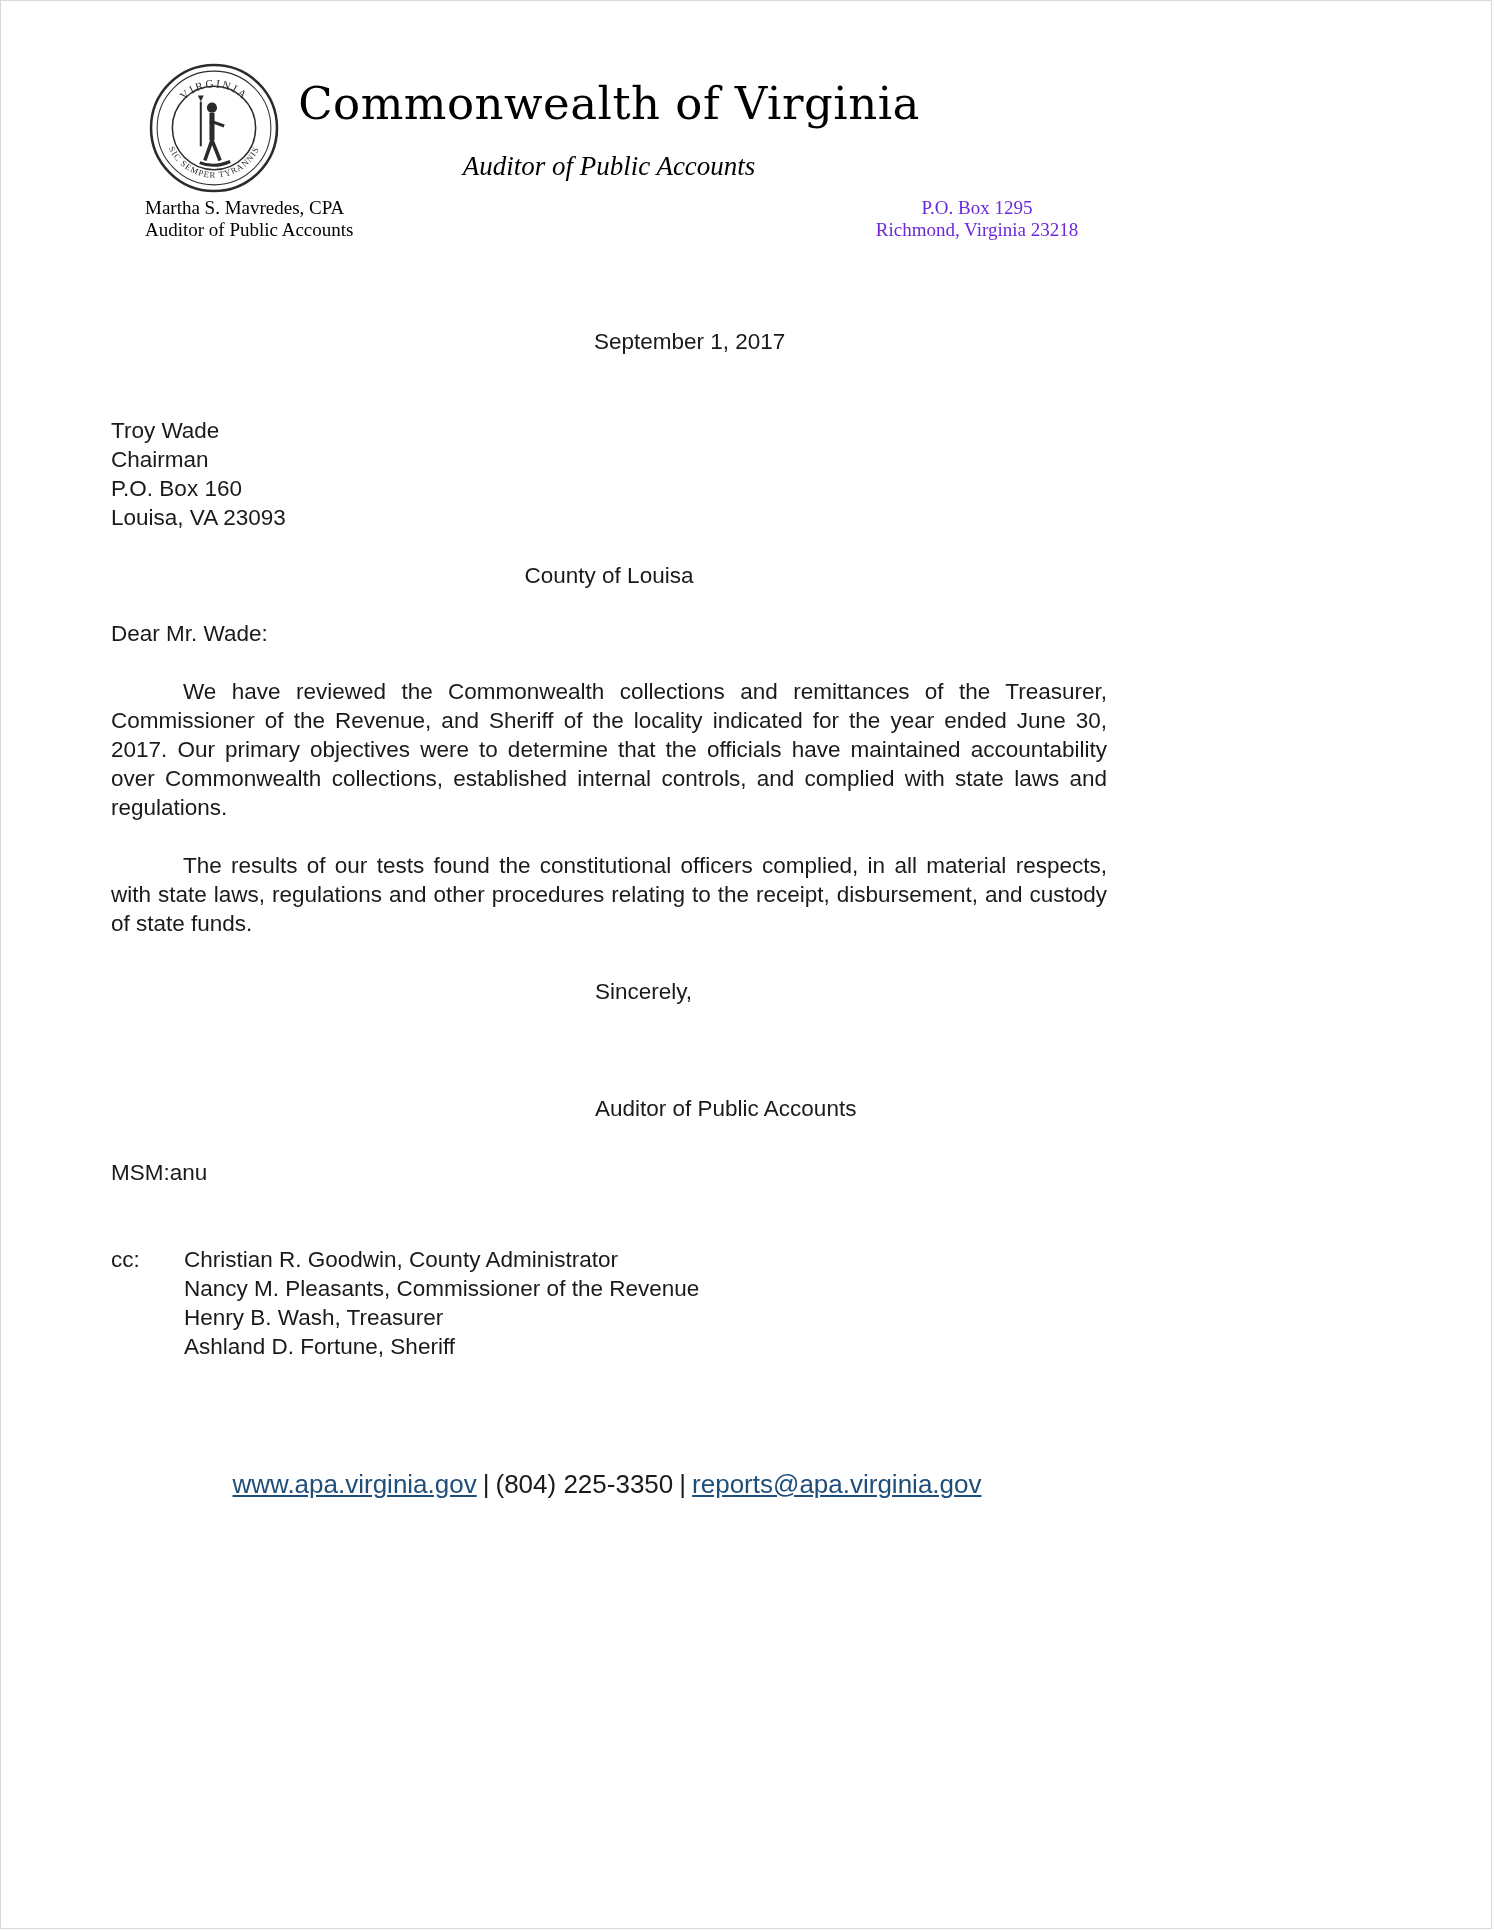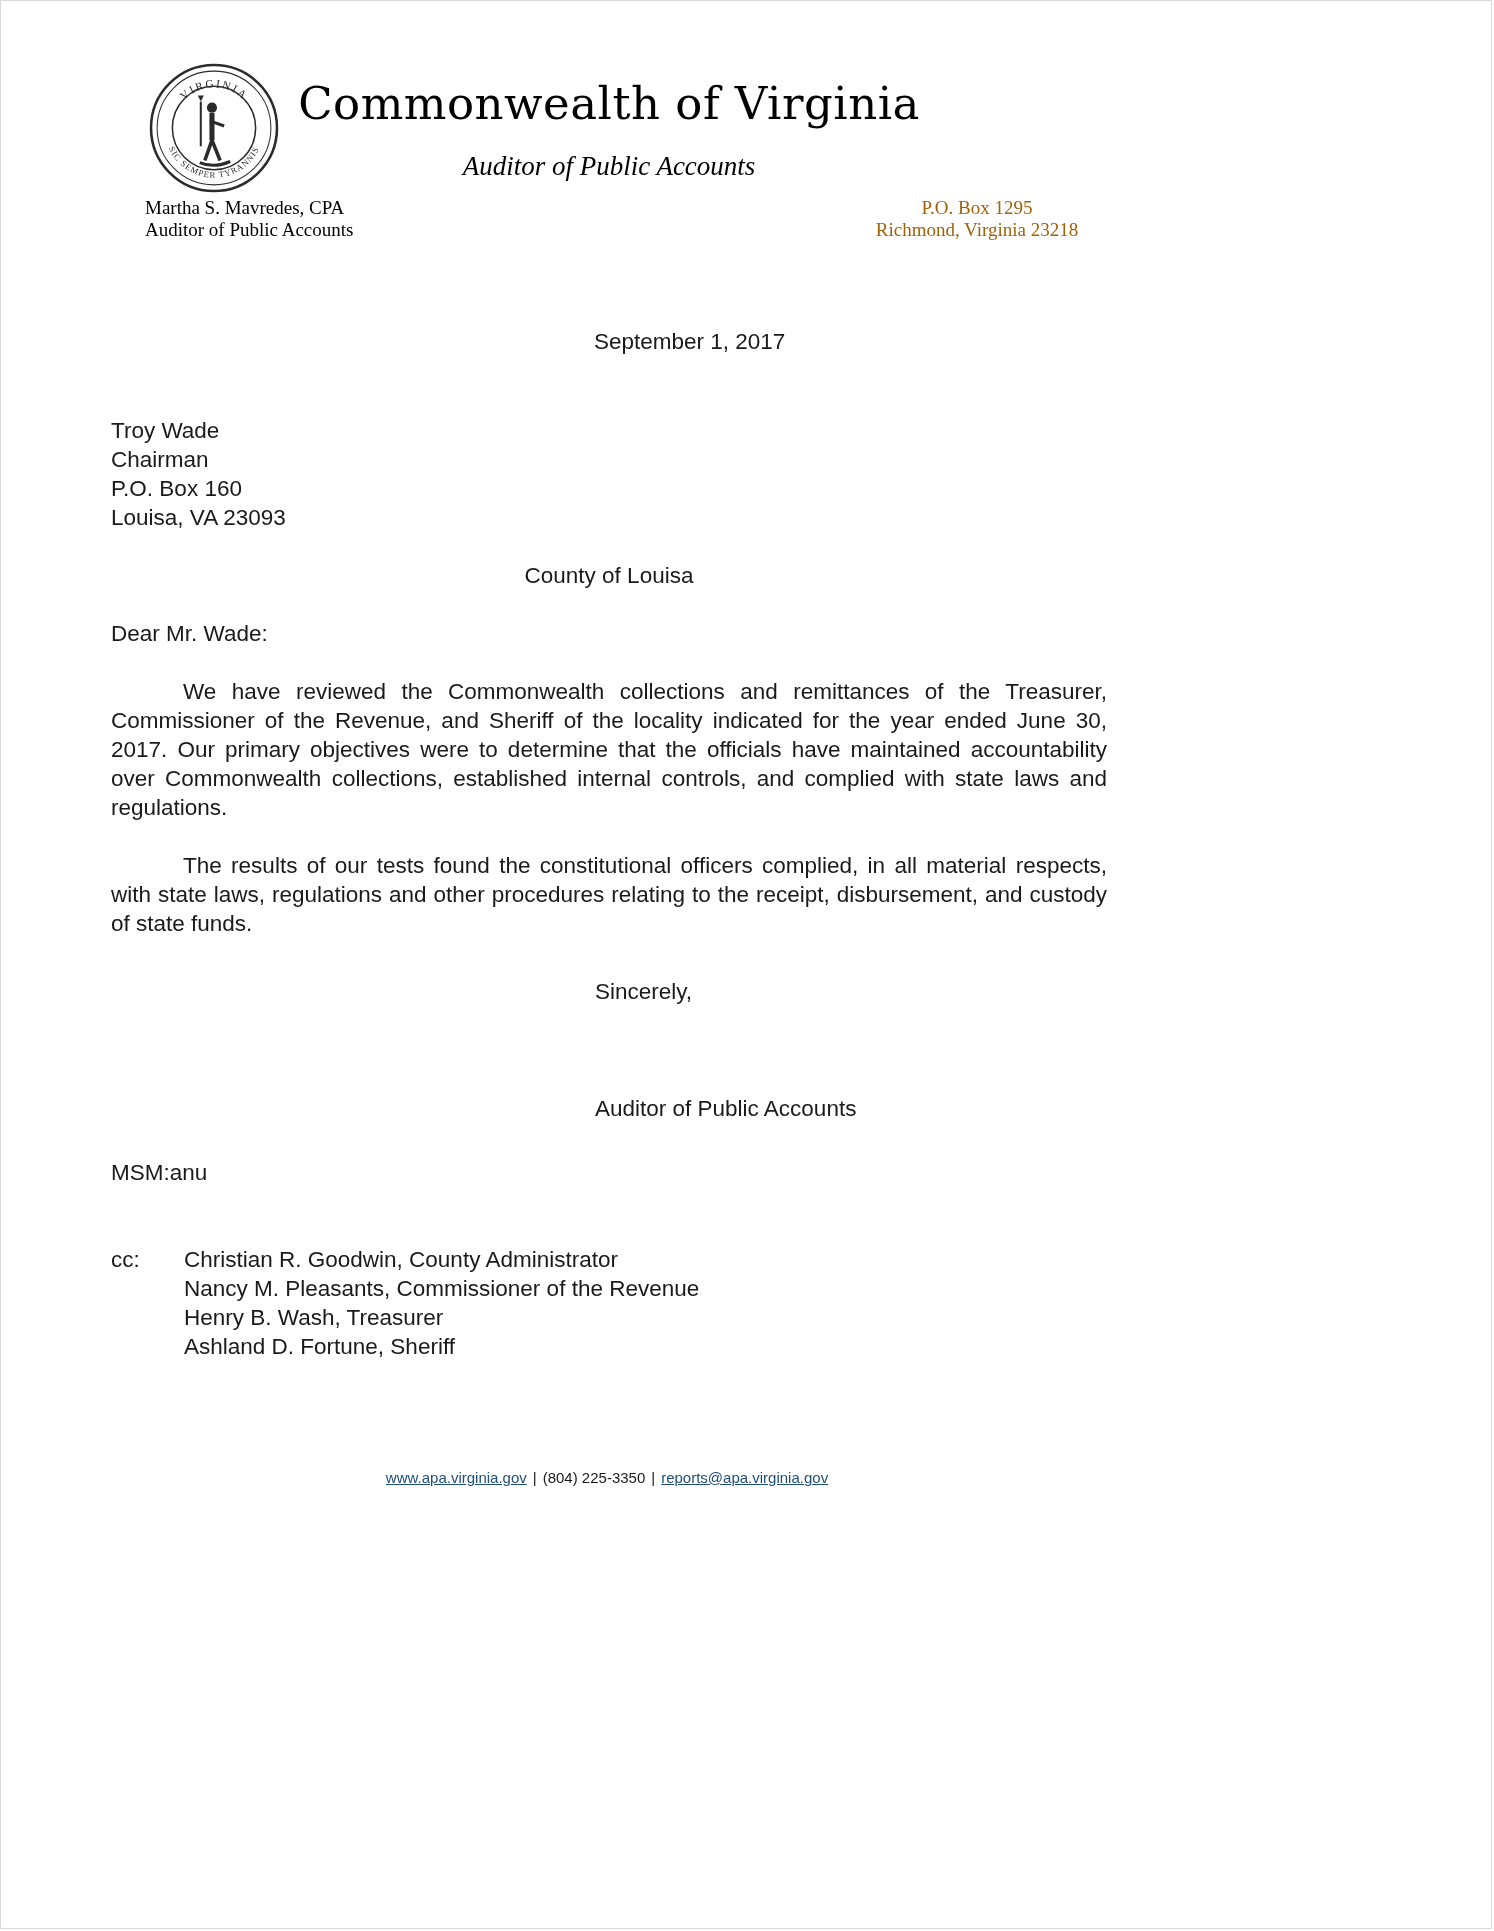--- a/index.html
+++ b/index.html
@@ -41,21 +41,21 @@
     position:absolute; left:144px; top:196px;
     font-family:"Liberation Serif", serif;
     font-size:19px; line-height:22px;
     color:#000;
   }
   .contact-right {
     position:absolute; left:871px; top:196px; width:210px;
     text-align:center;
     font-family:"Liberation Serif", serif;
     font-size:19px; line-height:22px;
-    color:#a16207;
+    color:#6d28d9;
   }
 
   
   .letter-body {
     position:absolute; top:326px; left:110px; width:996px;
     font-size:22.5px; line-height:29px;
   }
   .date-line { padding-left:483px; }
   .recipient { margin-top:60px; }
   .locality { margin-top:29px;text-align:center; }
@@ -69,21 +69,21 @@
   .signer-title { margin-top:88px; padding-left:484px; }
   .reference { margin-top:35px; }
   .cc-block { margin-top:58px; display:flex; }
   .cc-label { width:73px; flex:0 0 73px; }
   .cc-names div { line-height:29px; }
 
   
   .footer {
     position:absolute; top:1468px; left:0; width:1212px;
     text-align:center;
-    font-size:15px;
+    font-size:26px;
   }
   .footer a {
     color:#1f4e79;
     text-decoration:underline;
     cursor:pointer;
   }
   .footer .sep { color:#1a1a1a; padding:0 6px; }
 </style>
 </head>
 <body>

